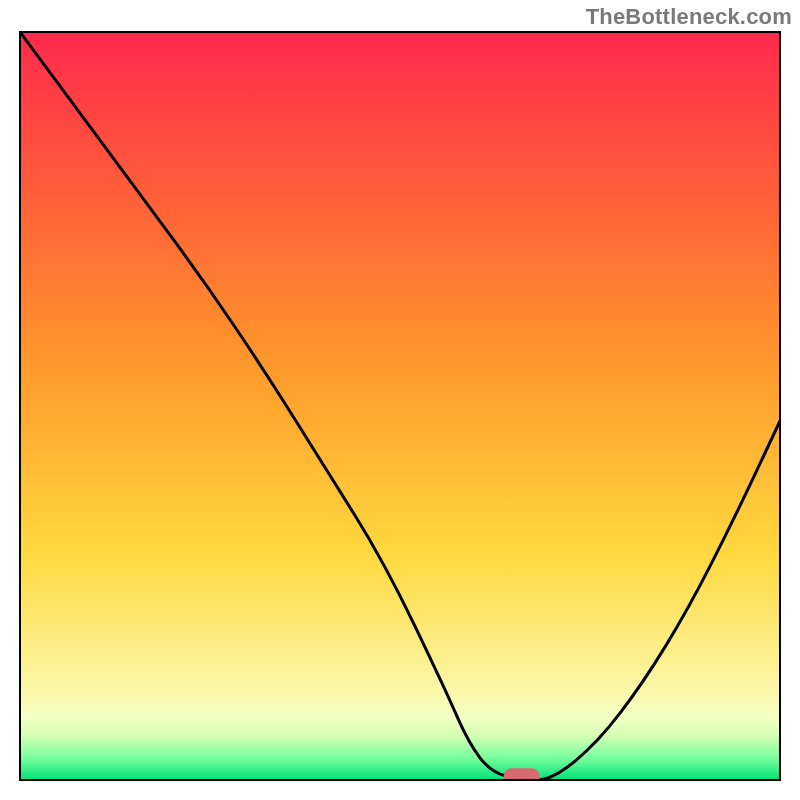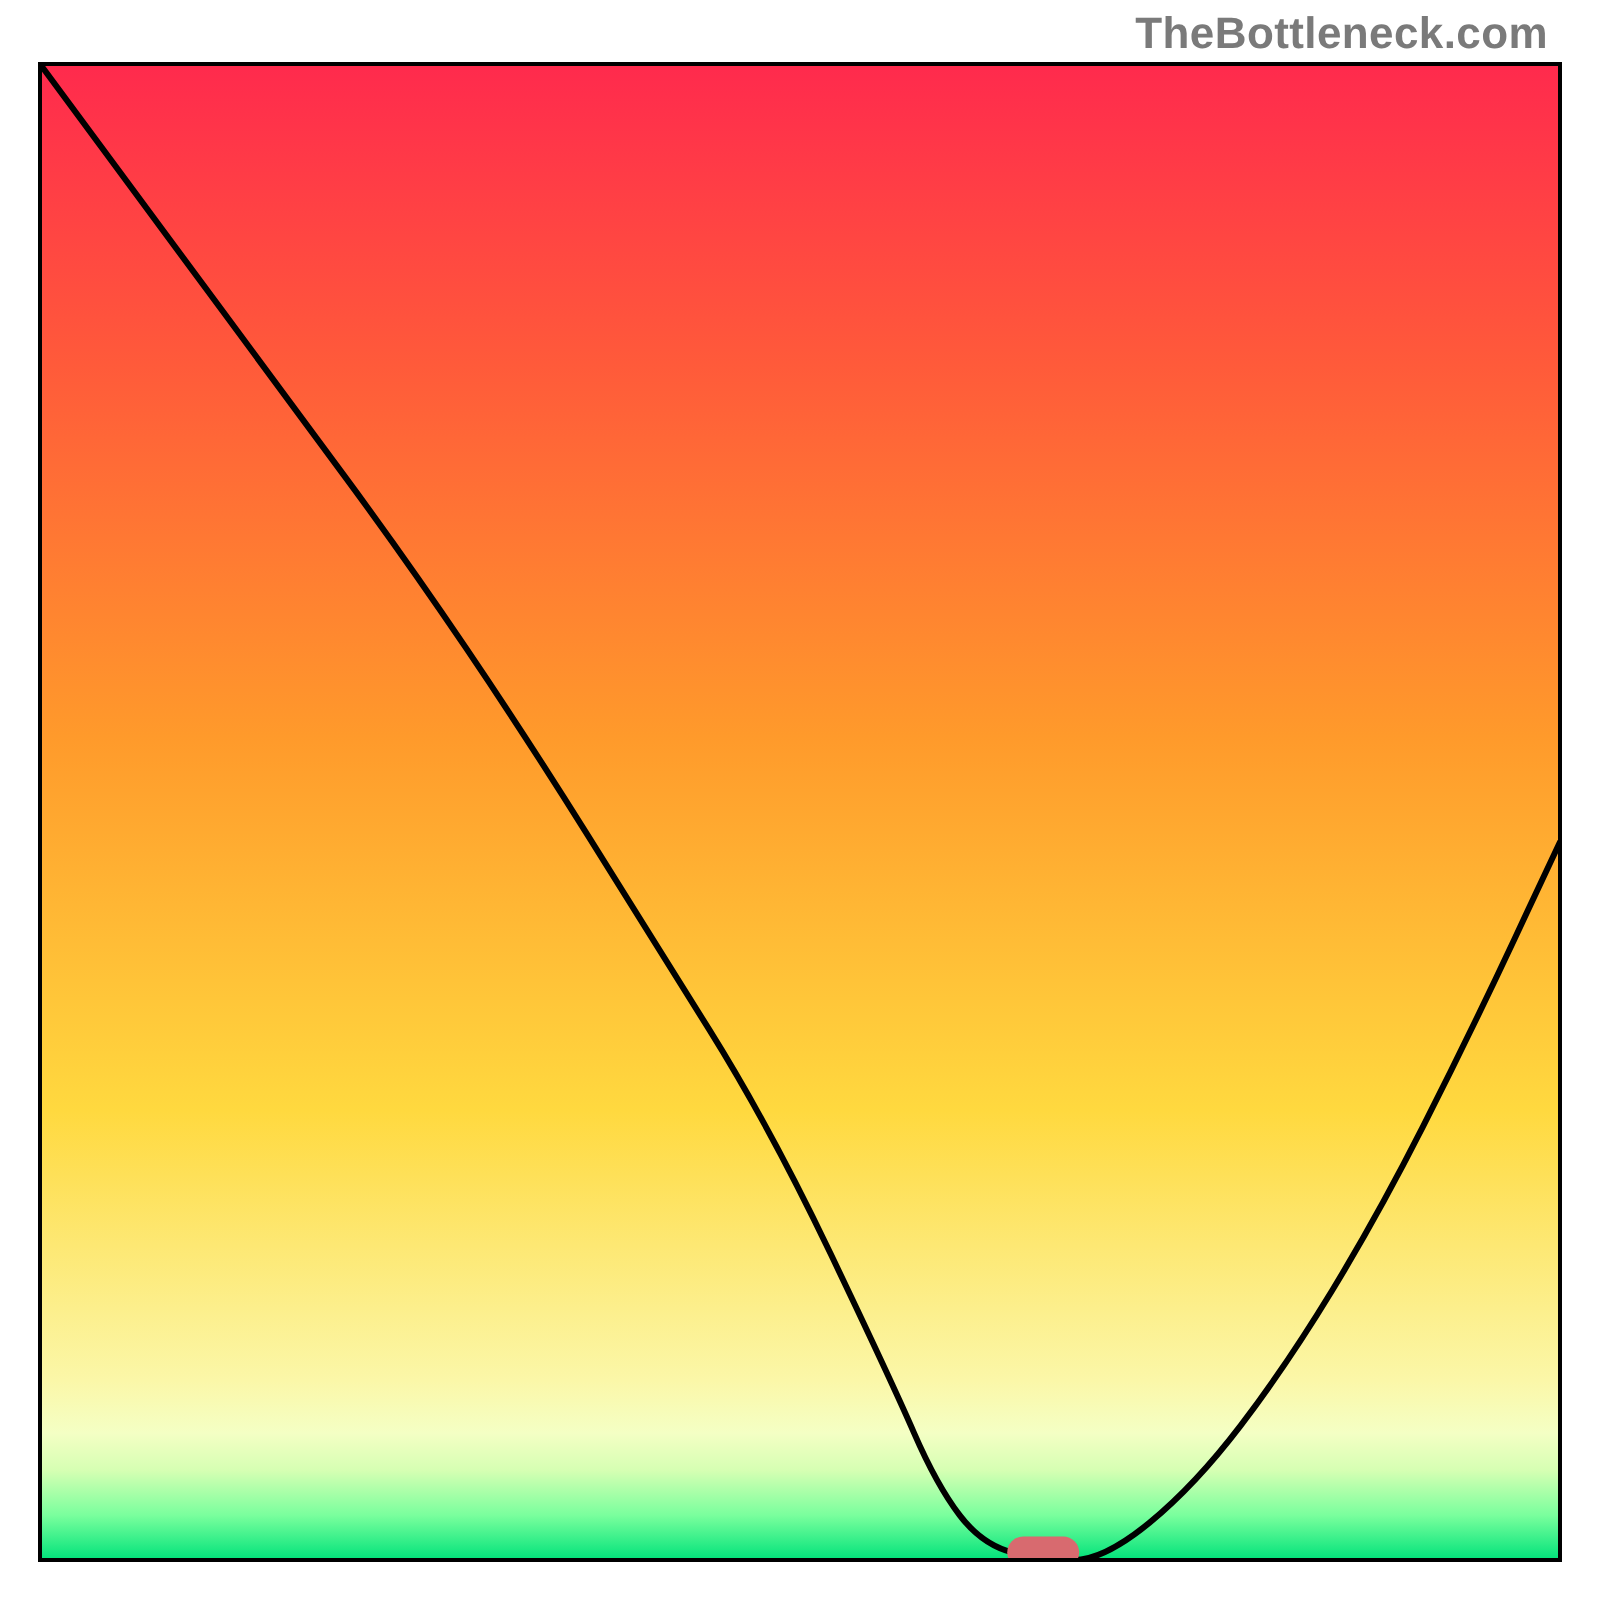--- a/index.html
+++ b/index.html
@@ -12,21 +12,21 @@
     font-family: Arial, Helvetica, sans-serif;
   }
   .stage {
     position: relative;
     width: 800px;
     height: 800px;
   }
   .watermark {
     position: absolute;
     top: 4px;
-    right: 26px;
+    right: 8px;
     font-size: 22px;
     font-weight: 600;
     color: #7a7a7a;
     letter-spacing: 0.2px;
     z-index: 20;
   }
   svg.plot {
     position: absolute;
     left: 0;
     top: 0;

